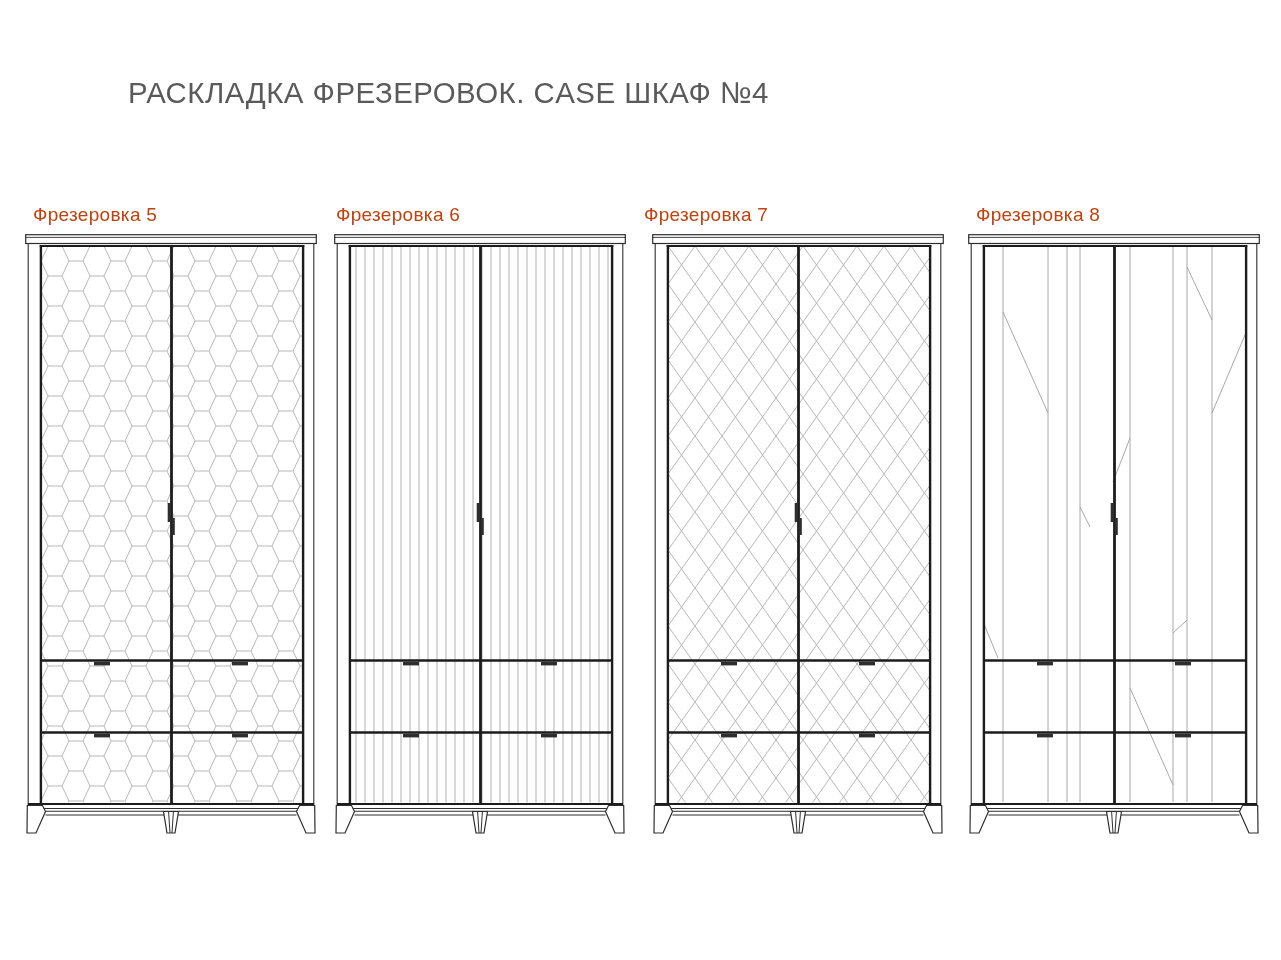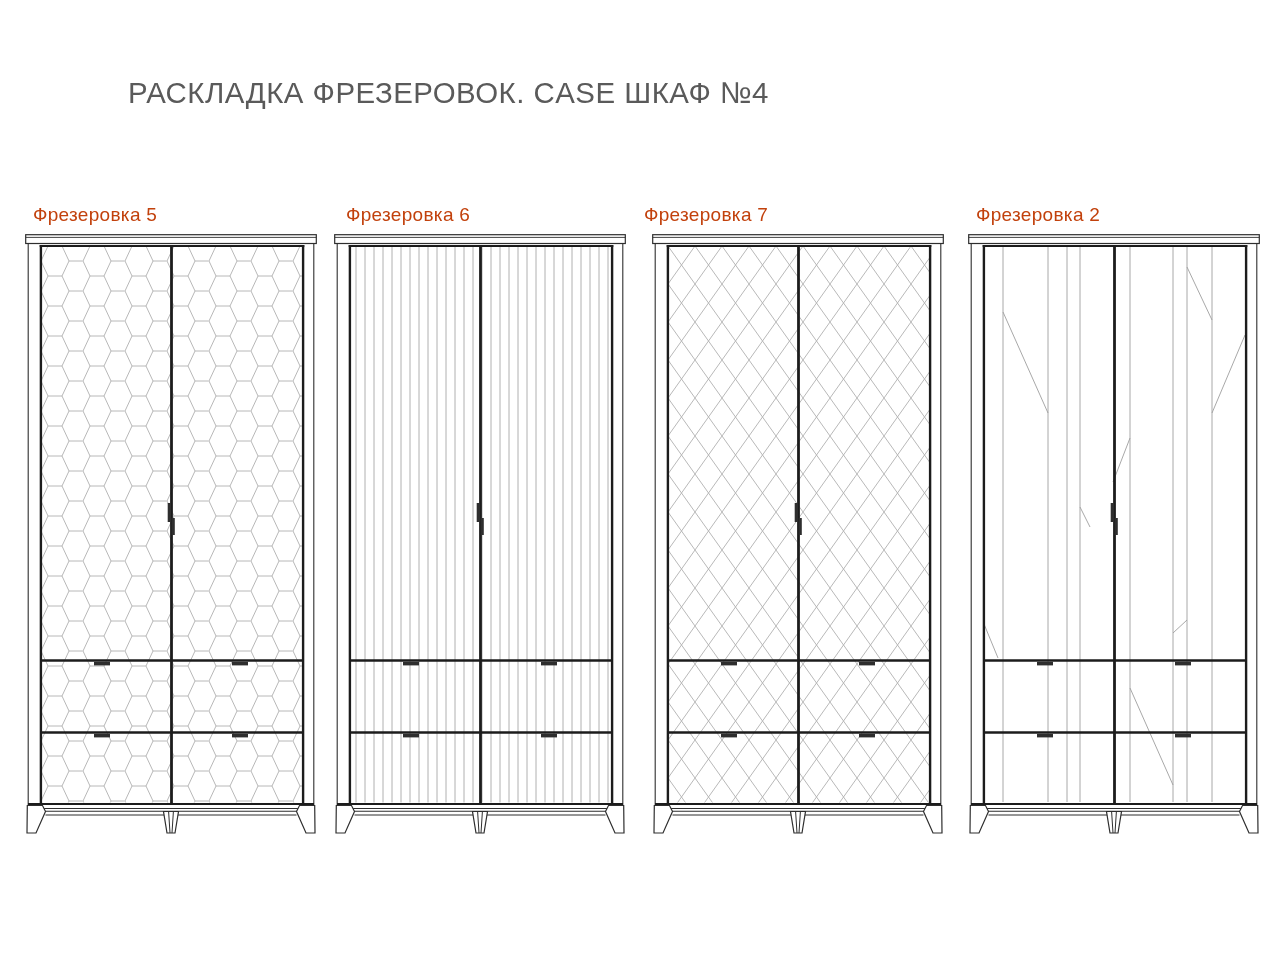--- a/index.html
+++ b/index.html
@@ -53,21 +53,21 @@
       <polygon points="138.5,577.5 153.5,577.5 150,599 142,599" fill="#ffffff" stroke="#2e2e2e" stroke-width="1.2"></polygon>
       <line x1="143.6" y1="577.5" x2="145" y2="599" stroke="#2e2e2e" stroke-width="1"></line>
       <line x1="148.4" y1="577.5" x2="147" y2="599" stroke="#2e2e2e" stroke-width="1"></line>
       <rect x="69" y="427.8" width="16" height="3.6" fill="#2e2e2e"></rect>
       <rect x="207" y="427.8" width="16" height="3.6" fill="#2e2e2e"></rect>
       <rect x="69" y="499.8" width="16" height="3.6" fill="#2e2e2e"></rect>
       <rect x="207" y="499.8" width="16" height="3.6" fill="#2e2e2e"></rect>
       <rect x="142.7" y="269" width="3.2" height="19" fill="#2e2e2e"></rect>
       <rect x="146.6" y="284" width="3.2" height="17" fill="#2e2e2e"></rect>
     </svg>
-    <div class="w-label" style="left: 346px;">Фрезеровка 6</div>
+    <div class="w-label" style="left: 336px;">Фрезеровка 6</div>
     <svg width="292" height="600" viewBox="0 0 292 600" style="position: absolute; left: 334px; top: 234px;">
       <defs>
         <pattern id="pat1" width="9" height="12" x="16" y="12" patternUnits="userSpaceOnUse">
           <line x1="6" y1="0" x2="6" y2="12" stroke="#b0b0b0" stroke-width="1"></line>
         </pattern>
       </defs>
       <rect x="16" y="12" width="261.5" height="556.5" fill="url(#pat1)"></rect>
       <rect x="0.7" y="0.7" width="290.6" height="8.8" fill="#ffffff" stroke="#2e2e2e" stroke-width="1.2"></rect>
       <line x1="0.7" y1="3.4" x2="291.3" y2="3.4" stroke="#2e2e2e" stroke-width="0.9"></line>
       <line x1="3.2" y1="9.5" x2="3.2" y2="574.5" stroke="#2e2e2e" stroke-width="1.1"></line>
@@ -121,21 +121,21 @@
       <polygon points="138.5,577.5 153.5,577.5 150,599 142,599" fill="#ffffff" stroke="#2e2e2e" stroke-width="1.2"></polygon>
       <line x1="143.6" y1="577.5" x2="145" y2="599" stroke="#2e2e2e" stroke-width="1"></line>
       <line x1="148.4" y1="577.5" x2="147" y2="599" stroke="#2e2e2e" stroke-width="1"></line>
       <rect x="69" y="427.8" width="16" height="3.6" fill="#2e2e2e"></rect>
       <rect x="207" y="427.8" width="16" height="3.6" fill="#2e2e2e"></rect>
       <rect x="69" y="499.8" width="16" height="3.6" fill="#2e2e2e"></rect>
       <rect x="207" y="499.8" width="16" height="3.6" fill="#2e2e2e"></rect>
       <rect x="142.7" y="269" width="3.2" height="19" fill="#2e2e2e"></rect>
       <rect x="146.6" y="284" width="3.2" height="17" fill="#2e2e2e"></rect>
     </svg>
-    <div class="w-label" style="left: 976px;">Фрезеровка 2</div>
+    <div class="w-label" style="left: 976px;">Фрезеровка 8</div>
     <svg width="292" height="600" viewBox="0 0 292 600" style="position: absolute; left: 968px; top: 234px;">
       <defs>
         <clipPath id="clip3">
           <rect x="16" y="12" width="261.5" height="556.5"></rect>
         </clipPath>
       </defs>
       <rect x="16" y="12" width="261.5" height="556.5" fill="#ffffff"></rect>
       <g clip-path="url(#clip3)" stroke="#9e9e9e" stroke-width="0.9">
         <line x1="35" y1="12" x2="35" y2="568"></line>
         <line x1="80" y1="12" x2="80" y2="568"></line>

